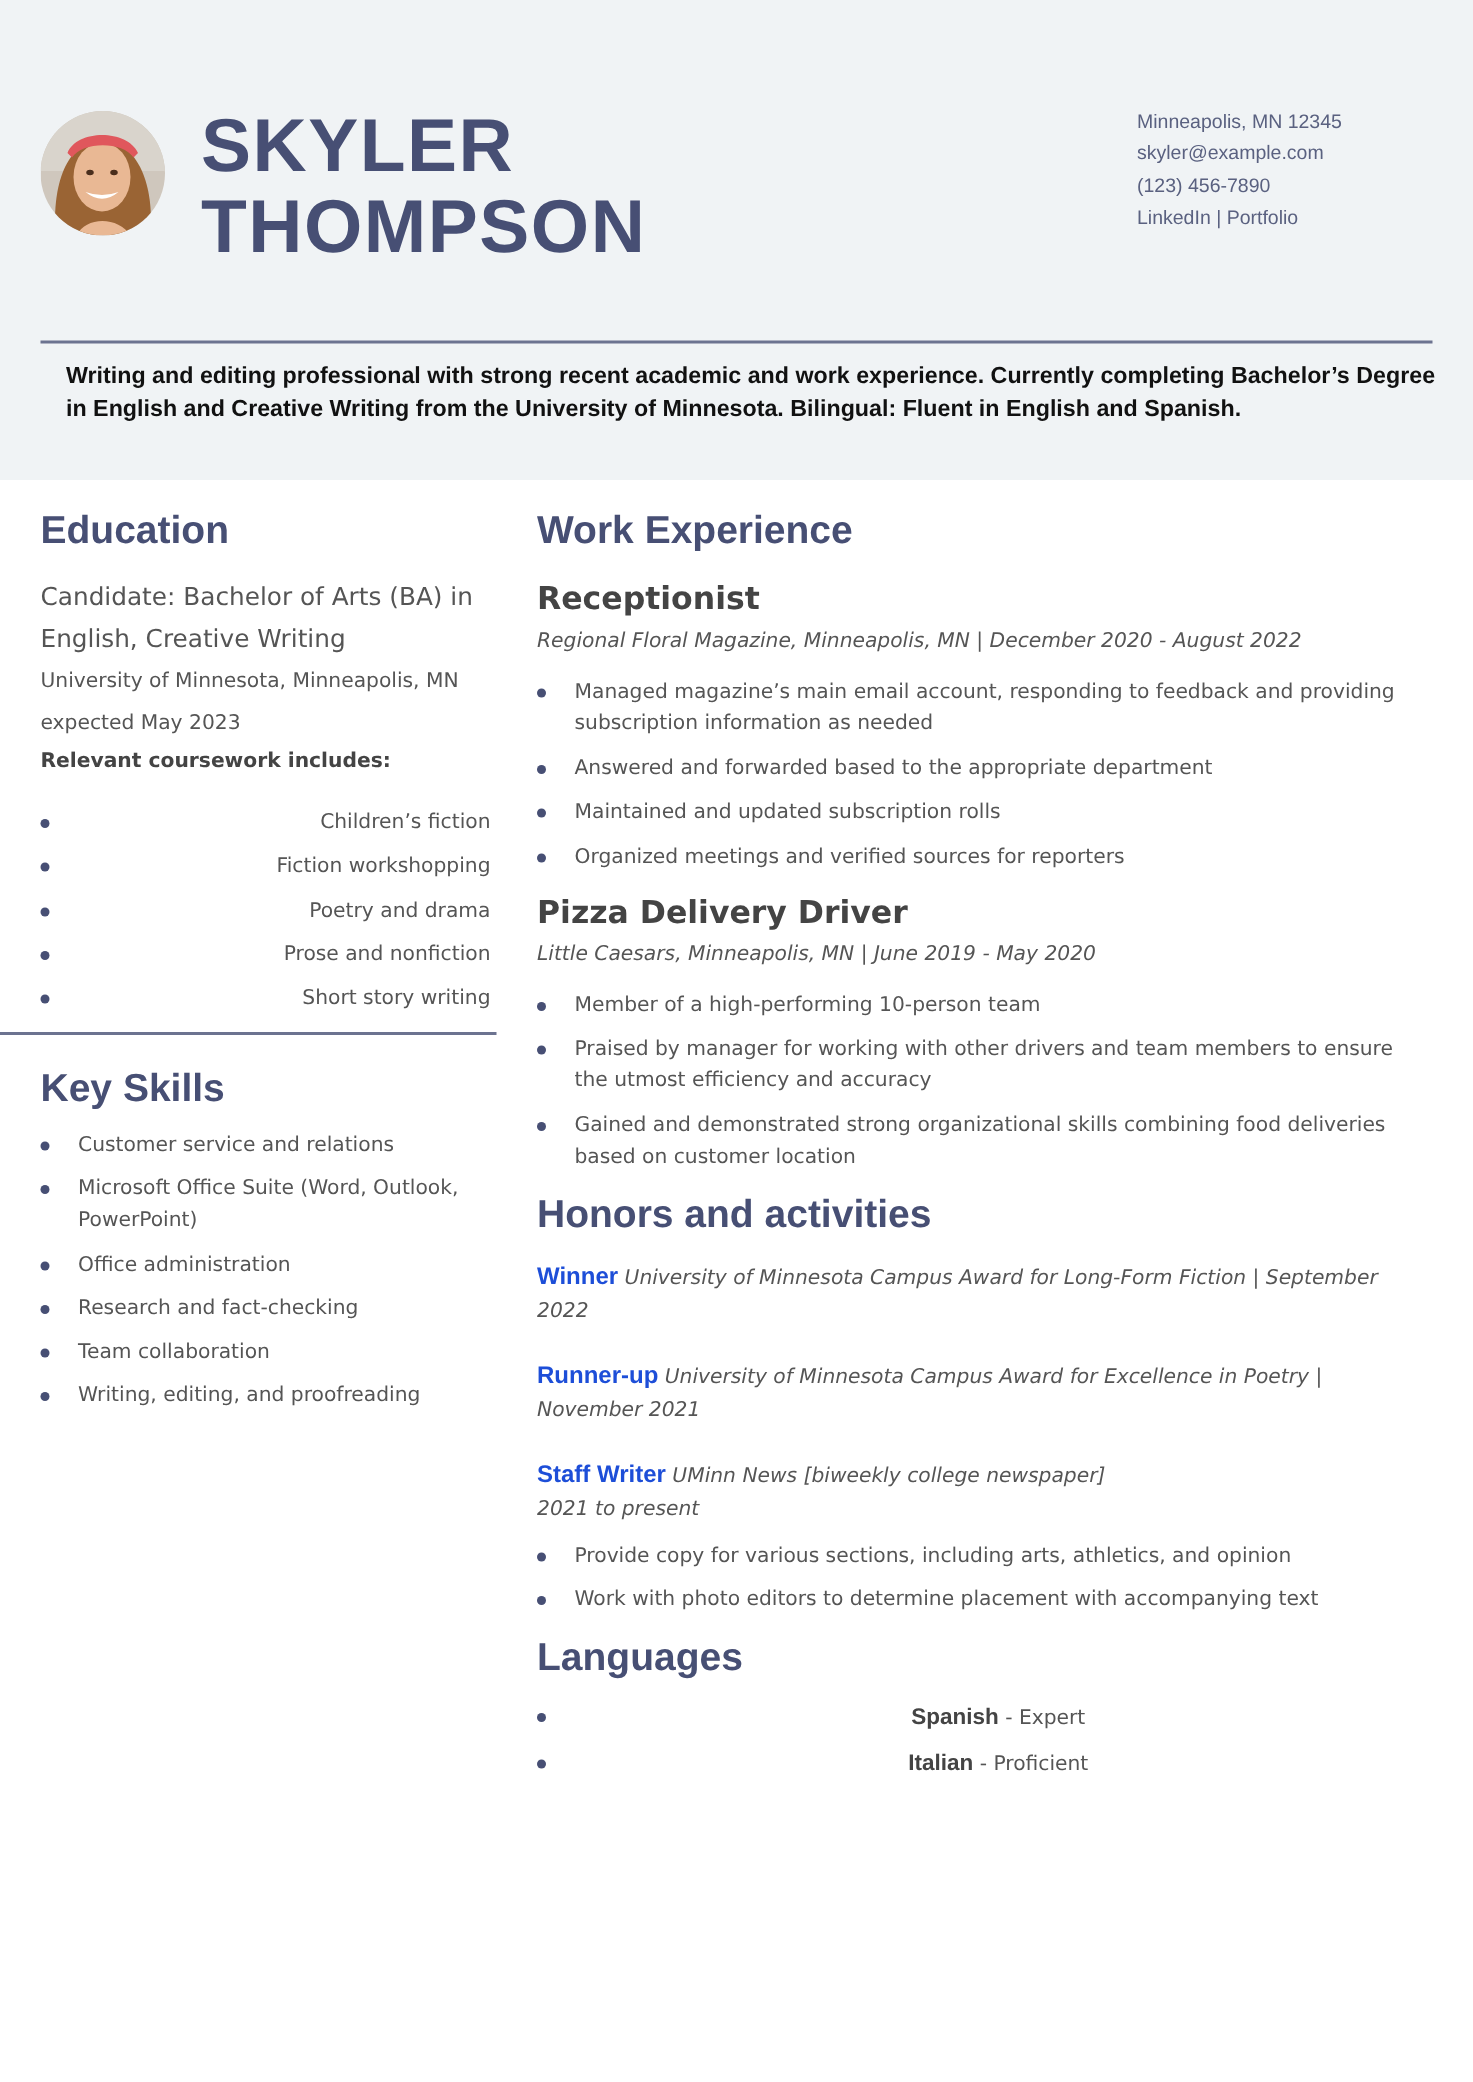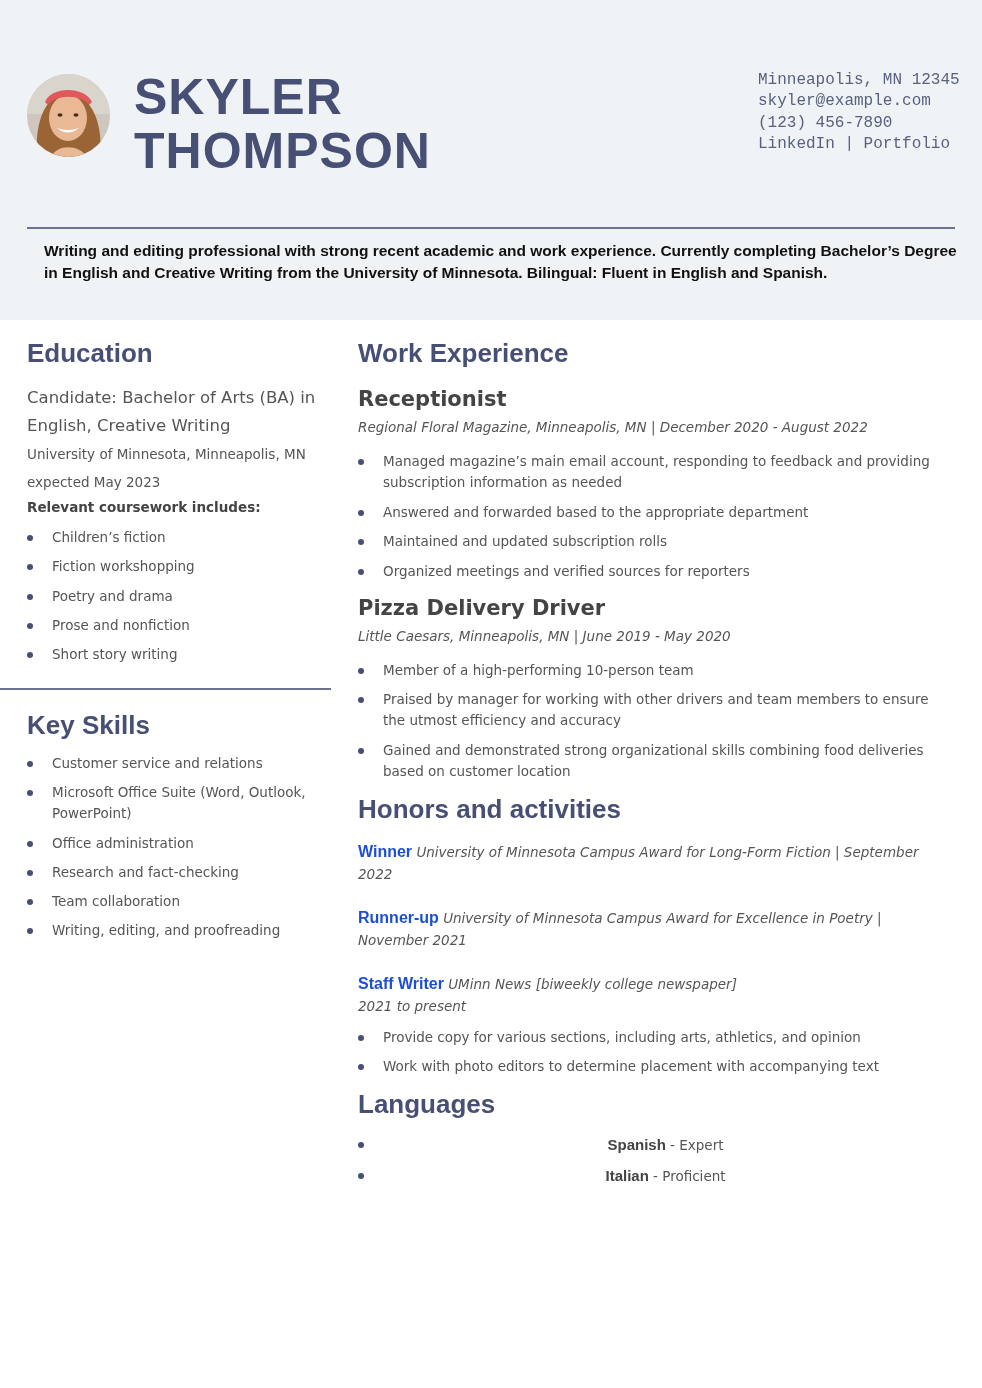--- a/index.html
+++ b/index.html
@@ -2,35 +2,35 @@
 <html><head>
 <meta charset="utf-8">
 <style>
   * { box-sizing: border-box; margin: 0; padding: 0; }
   html, body { width: 982px; height: 1388px; background: #ffffff; overflow: hidden; }
   body { position: relative; font-family: "DejaVu Sans", sans-serif; color: #4a4a4a; }
 
   .header { position: absolute; left: 0; top: 0; width: 982px; height: 320px; background: #f0f3f5; }
   .avatar { position: absolute; left: 27px; top: 74px; width: 83px; height: 83px; border-radius: 50%; overflow: hidden; }
   .name { position: absolute; left: 134px; top: 70px; font-family: "Liberation Sans", sans-serif; font-weight: 700; font-size: 50px; line-height: 54px; color: #474f74; letter-spacing: 1px; }
-  .contact { position: absolute; left: 758px; top: 70px; font-family: Liberation Mono, monospace; font-size: 16px; line-height: 21.3px; color: #5a6180; }
+  .contact { position: absolute; left: 758px; top: 70px; font-family: Liberation Sans, sans-serif; font-size: 13px; line-height: 21.3px; color: #5a6180; }
   .header-rule { position: absolute; left: 27px; top: 227px; width: 928px; height: 2px; background: #6c7390; }
   .summary { position: absolute; left: 44px; top: 240px; width: 930px; font-family: "Liberation Sans", sans-serif; font-weight: 700; font-size: 15.5px; line-height: 21.7px; color: #111111; }
 
   .section-title { font-family: "Liberation Sans", sans-serif; font-weight: 700; font-size: 26px; color: #474f74; }
 
   .left { position: absolute; left: 27px; top: 338px; width: 300px; }
   .edu-degree { margin-top: 15px; font-size: 16.5px; line-height: 28px; color: #555; }
   .edu-line { font-size: 13.5px; line-height: 28px; color: #555; }
   .edu-cw { margin-top: 1px; font-size: 13.5px; font-weight: 700; line-height: 20px; color: #444; }
 
   ul.bl { list-style: none; }
   ul.bl li { position: relative; padding-left: 25px; font-size: 13.5px; color: #555; line-height: 21px; }
   ul.bl li .dot { position: absolute; left: 0; top: 8px; width: 6px; height: 6px; border-radius: 50%; background: #474f74; }
-  .cw-list { margin-top: 10px; }
+  .cw-list { margin-top: 21px; text-align: right; }
   .cw-list li { margin-bottom: 8.3px; }
 
   .left-rule { position: absolute; left: 0; top: 688px; width: 331px; height: 2px; background: #6c7390; }
   .skills { position: absolute; left: 27px; top: 710px; width: 300px; }
   .skills-list { margin-top: 12px; }
   .skills-list li { margin-bottom: 8.3px; }
 
   .right { position: absolute; left: 358px; top: 338px; width: 590px; }
   .job-title { font-family: "DejaVu Sans", sans-serif; font-weight: 700; font-size: 21px; color: #444; }
   .job-meta { font-style: italic; font-size: 13.5px; color: #555; margin-top: 6px; line-height: 20px; }

